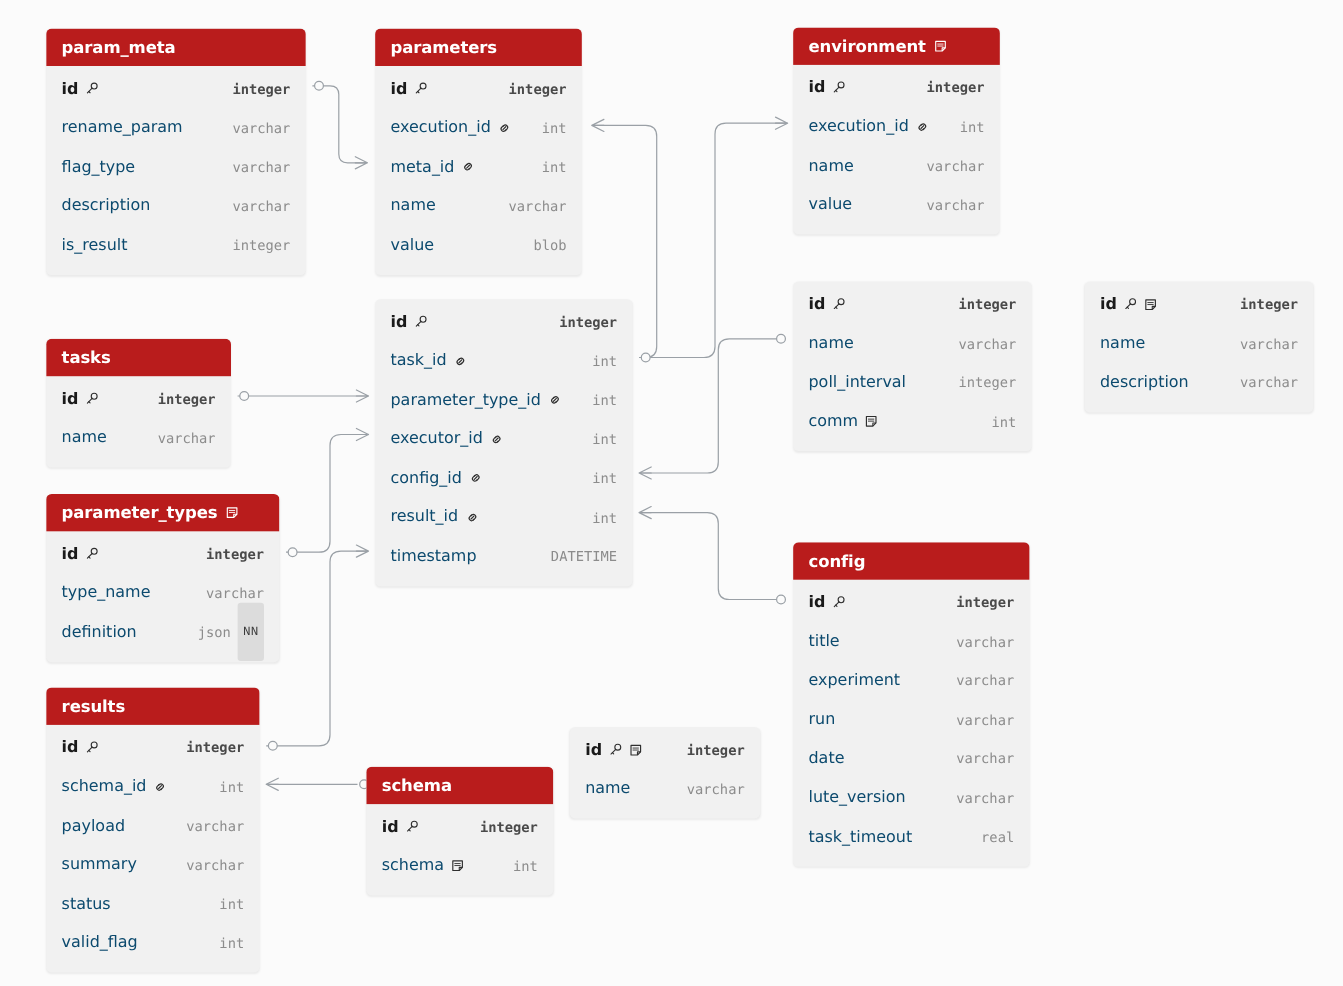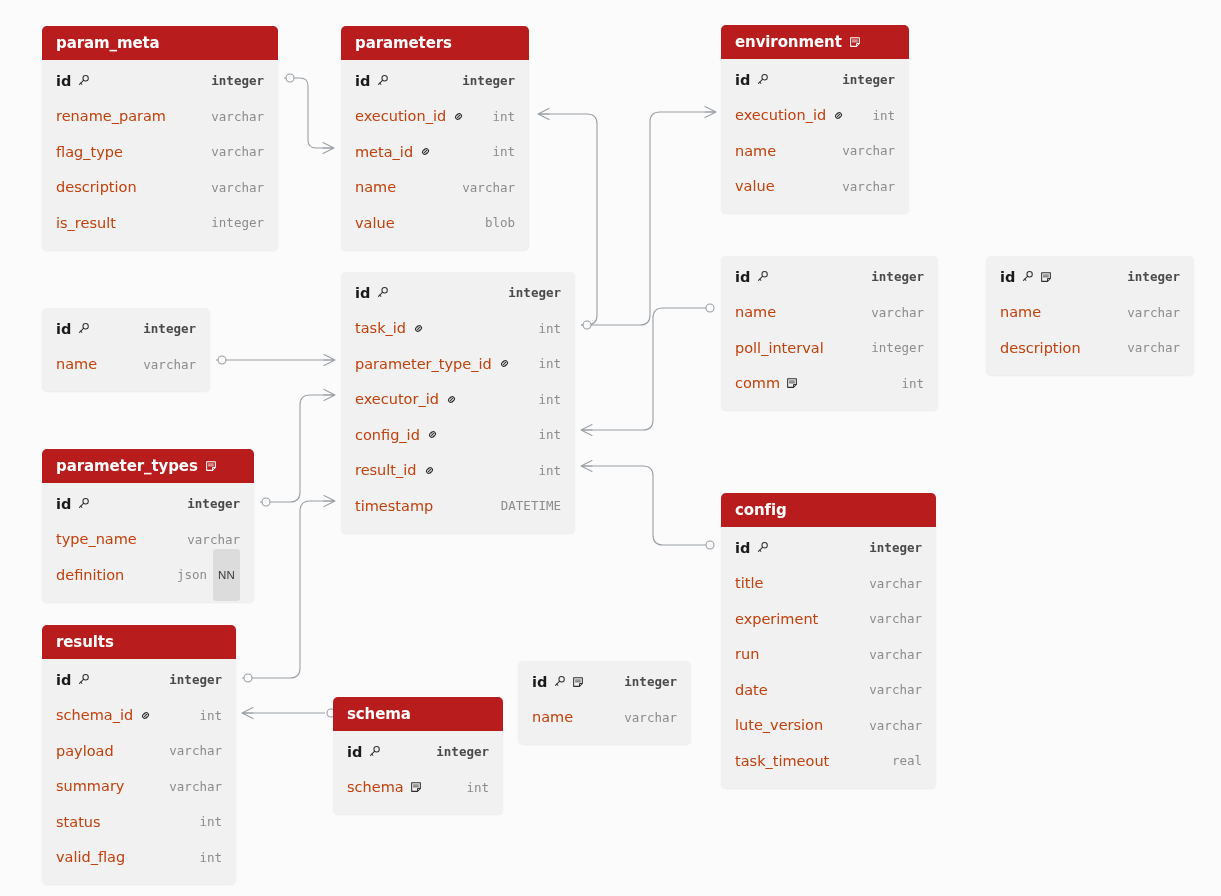--- a/index.html
+++ b/index.html
@@ -58,21 +58,21 @@
   .field-row {
     display: flex;
     align-items: center;
     height: 35.5px;
     padding: 0 14px;
     box-sizing: border-box;
     white-space: nowrap;
   }
   .field-name {
     font-size: 14.5px;
-    color: #c2410c;
+    color: #0c4a6e;
     display: flex;
     align-items: center;
     flex: 1 1 auto;
     min-width: 0;
   }
   .field-row.pk .field-name {
     font-weight: bold;
     color: #1a1a1a;
   }
   .field-type {
@@ -88,21 +88,21 @@
   .field-row.pk .field-type {
     color: #4a4a4a;
     font-weight: bold;
   }
   .nn-badge {
     background: #dcdcdc;
     color: #3a3a3a;
     border-radius: 3px;
     font-size: 11.5px;
     padding: 20px 5px;
-    font-family: Liberation Sans, sans-serif;
+    font-family: Liberation Mono, monospace;
     letter-spacing: 0.2px;
   }
   .ico {
     display: inline-flex;
     align-items: center;
     justify-content: center;
     margin-left: 6px;
     flex: 0 0 auto;
   }
   .ico svg { display: block; }
@@ -541,20 +541,23 @@
             <div class="field-name">
               <span>description</span>
             </div>
             <div class="field-type">
               <span>varchar</span>
             </div>
           </div>
         </div>
       </div>
       <div class="entity" style="left: 42px; top: 308px; width: 168px;">
+        <div class="entity-header">
+          <span class="tname">tasks</span>
+        </div>
         <div class="entity-body">
           <div class="field-row pk">
             <div class="field-name">
               <span>id</span>
               <span class="ico">
                 <svg width="13" height="13" viewBox="0 0 16 16">
                   <g fill="none" stroke="#2f2f2f" stroke-width="1.25" stroke-linecap="round">
                     <circle cx="10.6" cy="5.2" r="3.3"></circle>
                     <path d="M8.3 7.6 L3.0 12.9"></path>
                     <path d="M4.6 11.3 L6.0 12.7"></path>

